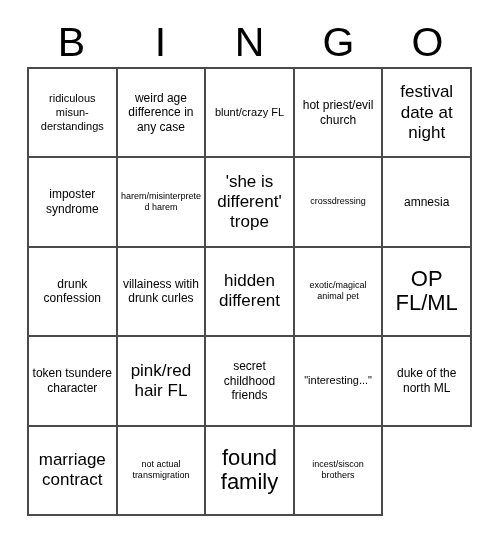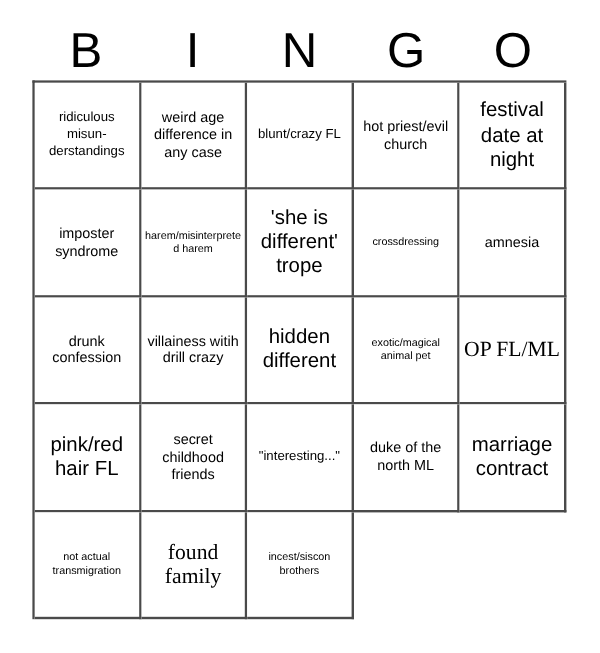--- a/index.html
+++ b/index.html
@@ -79,21 +79,21 @@
     word-wrap: break-word;
     overflow-wrap: break-word;
     hyphens: none;
   }
 
   
   .fs-xs  { font-size: 9px;  line-height: 1.25; }
   .fs-sm  { font-size: 11px; line-height: 1.25; }
   .fs-md  { font-size: 12px; line-height: 1.22; }
   .fs-lg  { font-size: 17px; line-height: 1.2;  }
-  .fs-xxl { font-size: 18px; line-height: 1.12; font-family: Liberation Serif, serif; }
+  .fs-xxl { font-size: 22px; line-height: 1.12; }
 </style>
 </head>
 <body>
 
 <div id="card">
 
   <div id="bingo-header">
     <div class="header-letter">B</div>
     <div class="header-letter">I</div>
     <div class="header-letter">N</div>
@@ -129,30 +129,33 @@
       <div class="bingo-cell">
         <span class="cell-text fs-xs">crossdressing</span>
       </div>
       <div class="bingo-cell">
         <span class="cell-text fs-md">amnesia</span>
       </div>
       <div class="bingo-cell">
         <span class="cell-text fs-md">drunk confession</span>
       </div>
       <div class="bingo-cell">
-        <span class="cell-text fs-md">villainess witih drill crazy</span>
+        <span class="cell-text fs-md">villainess witih drunk curles</span>
       </div>
       <div class="bingo-cell">
         <span class="cell-text fs-lg">hidden different</span>
       </div>
       <div class="bingo-cell">
         <span class="cell-text fs-xs">exotic/magical animal pet</span>
       </div>
       <div class="bingo-cell">
         <span class="cell-text fs-xxl">OP FL/ML</span>
+      </div>
+      <div class="bingo-cell">
+        <span class="cell-text fs-md">token tsundere character</span>
       </div>
       <div class="bingo-cell">
         <span class="cell-text fs-lg">pink/red hair FL</span>
       </div>
       <div class="bingo-cell">
         <span class="cell-text fs-md">secret childhood friends</span>
       </div>
       <div class="bingo-cell">
         <span class="cell-text fs-sm">"interesting..."</span>
       </div>

